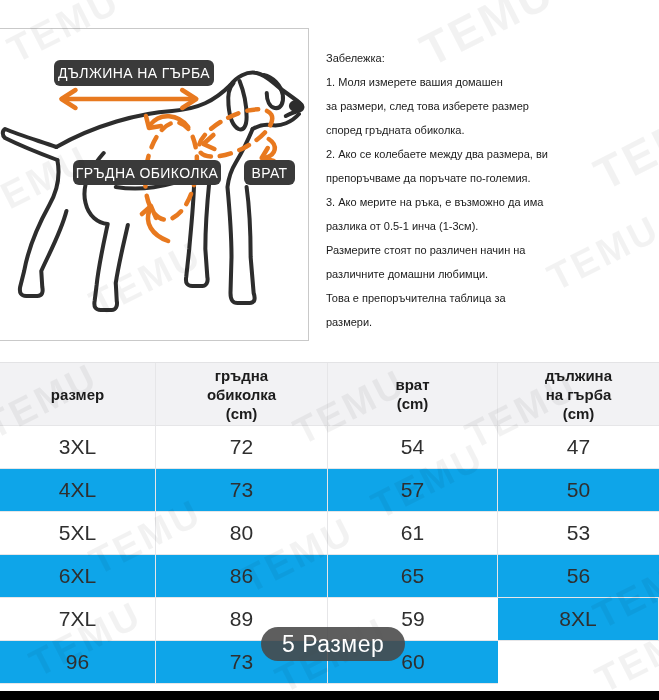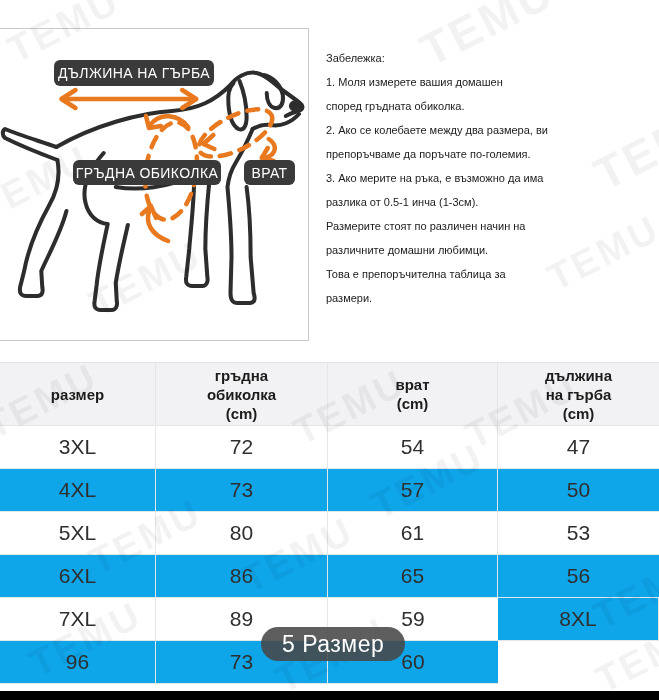--- a/index.html
+++ b/index.html
@@ -137,20 +137,21 @@
     </svg>
 
     <div class="pill pill-backlength">ДЪЛЖИНА НА ГЪРБА</div>
     <div class="pill pill-chest">ГРЪДНА ОБИКОЛКА</div>
     <div class="pill pill-neck">ВРАТ</div>
   </div>
 
   <div class="notes">
     <div class="line">Забележка:</div>
     <div class="line">1. Моля измерете вашия домашен</div>
+    <div class="line">за размери, след това изберете размер</div>
     <div class="line">според гръдната обиколка.</div>
     <div class="line">2. Ако се колебаете между два размера, ви</div>
     <div class="line">препоръчваме да поръчате по-големия.</div>
     <div class="line">3. Ако мерите на ръка, е възможно да има</div>
     <div class="line">разлика от 0.5-1 инча (1-3см).</div>
     <div class="line">Размерите стоят по различен начин на</div>
     <div class="line">различните домашни любимци.</div>
     <div class="line">Това е препоръчителна таблица за</div>
     <div class="line">размери.</div>
   </div>

